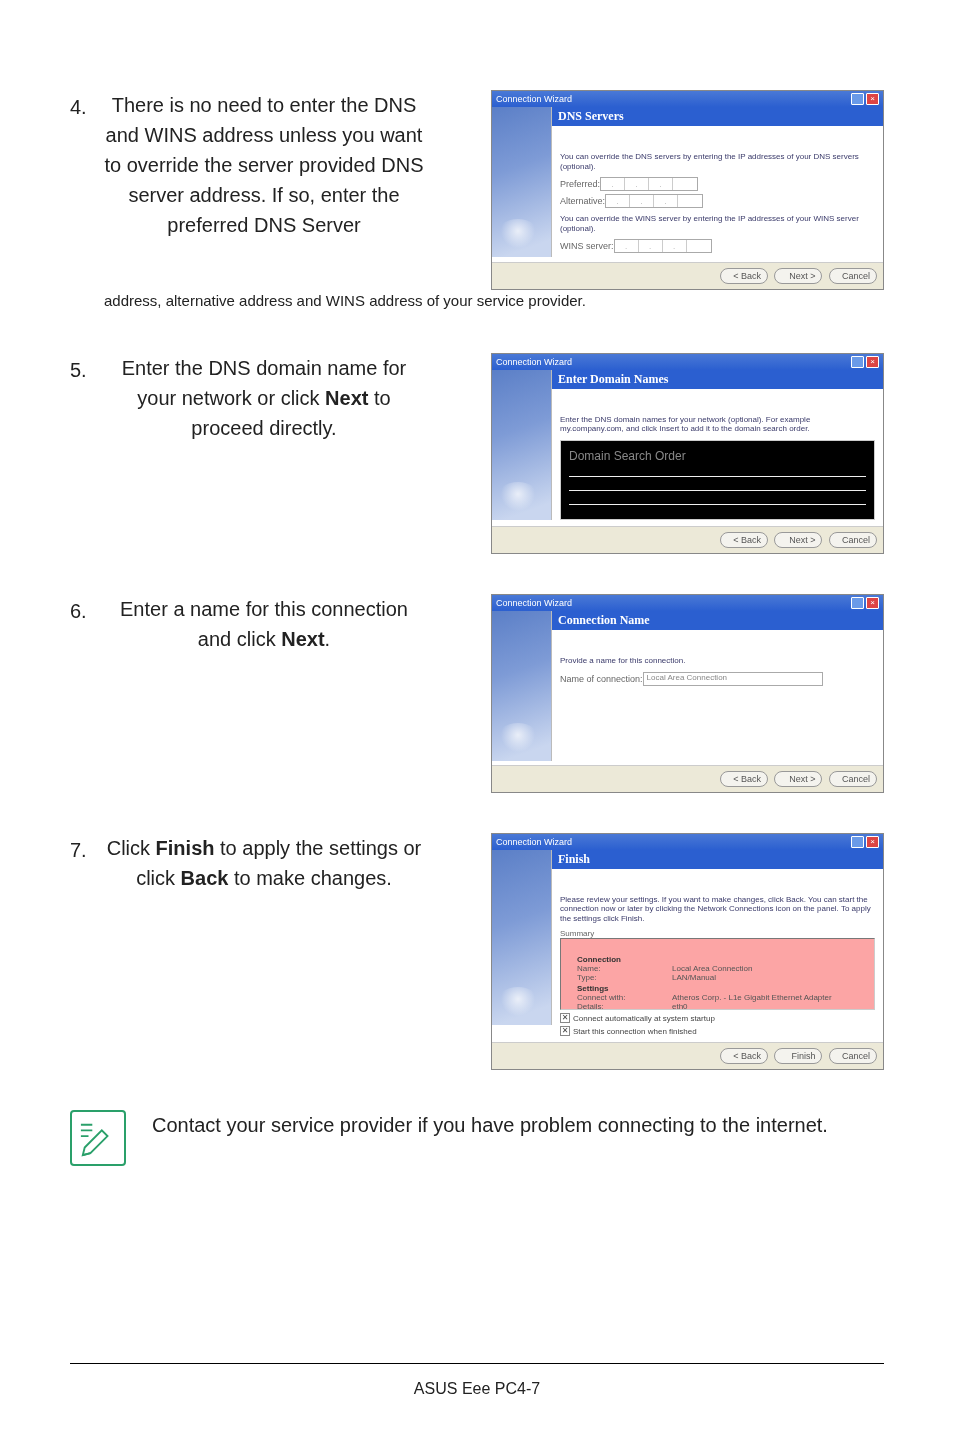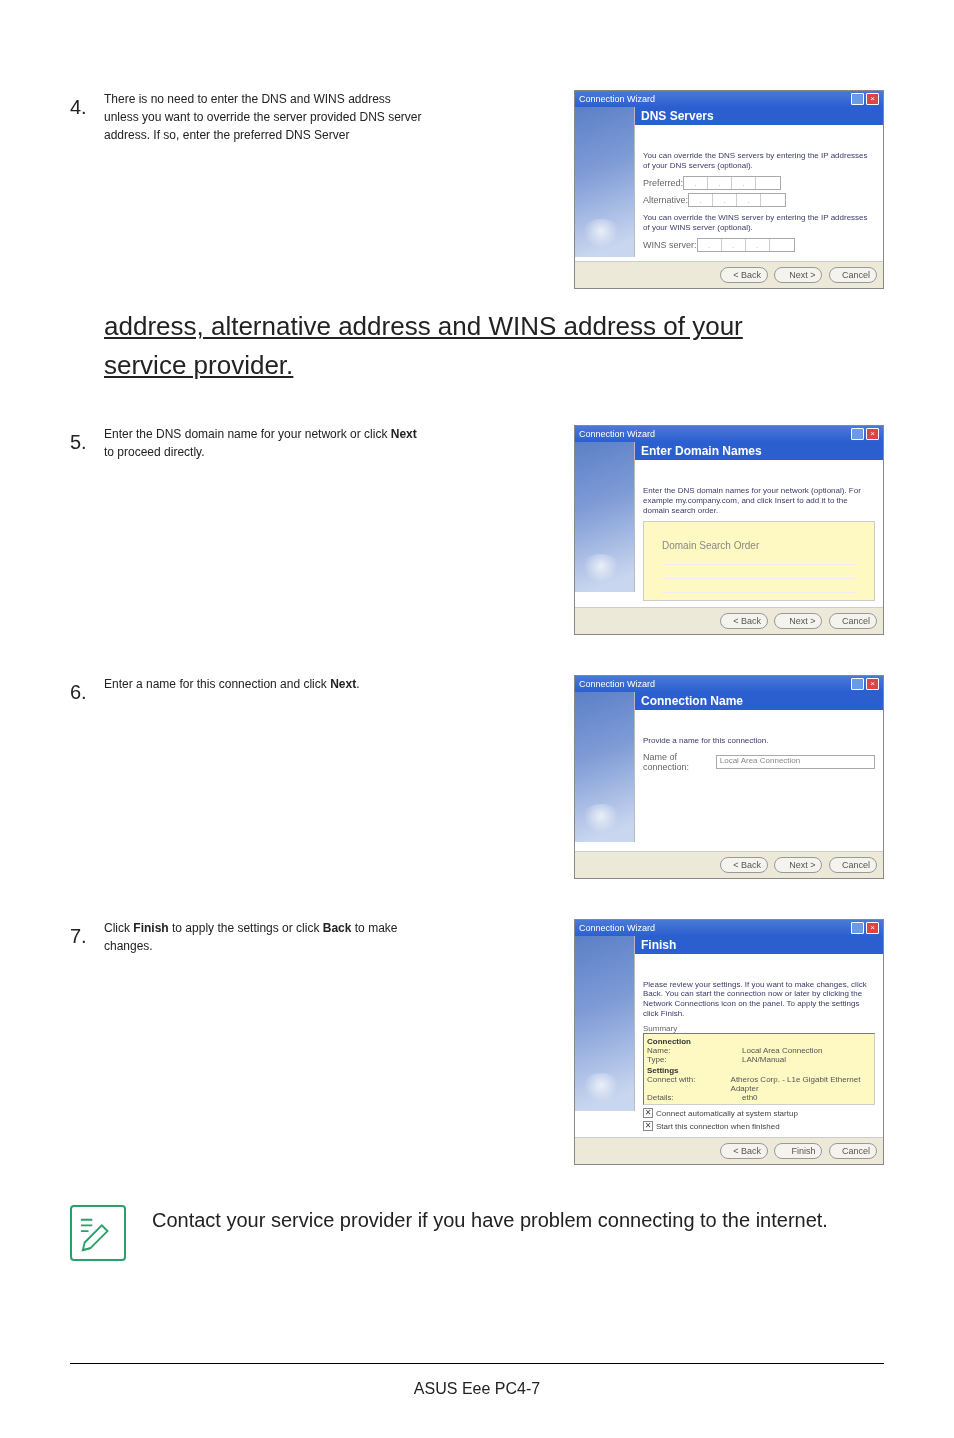--- a/index.html
+++ b/index.html
@@ -29,34 +29,34 @@
   .step-body {
     flex: 1;
     display: flex;
     flex-direction: column;
   }
   .step-row {
     display: flex;
     align-items: flex-start;
   }
   .step-text {
-    font-size: 12px;
+    font-size: 20px;
     line-height: 1.5;
     max-width: 320px;
+    text-align: center;
   }
   .step-text-wide {
-    font-size: 26px;
+    font-size: 15px;
     line-height: 1.5;
     max-width: 700px;
-    margin-top: 18px;
-    text-decoration: underline;
+    margin-top: 0;
   }
   .bold { font-weight: 700; }
   .wizard {
-    width: 310px;
+    width: 393px;
     border: 1px solid #888;
     background: #ece9d8;
     font-family: Tahoma, Arial, sans-serif;
     font-size: 9px;
     margin-left: auto;
     flex-shrink: 0;
     filter: blur(0.3px);
   }
   .wiz-titlebar {
     background: linear-gradient(#4a79d6, #2b5fd0);
@@ -91,47 +91,48 @@
     border-radius: 50%;
   }
   .wiz-main { flex: 1; padding: 0 8px 6px 8px; min-height: 150px; }
   .wiz-banner {
     background: #2b5fd0;
     color: #fff;
     font-weight: 700;
     font-size: 12px;
     padding: 2px 6px;
     margin: 0 -8px 4px -8px;
+    font-family: Liberation Serif, serif;
   }
   .wiz-desc { color: #3a3a6a; font-size: 8px; line-height: 1.2; margin-bottom: 6px; margin-top: 26px; }
   .wiz-label-row { display: flex; align-items: center; margin: 3px 0; color: #666; }
   .wiz-ip { display: inline-flex; border: 1px solid #aaa; height: 14px; background: #fff; }
   .wiz-ip span { width: 24px; border-right: 1px solid #ccc; text-align: center; font-size: 8px; line-height: 13px; color: #aaa; }
   .wiz-ip span:last-child { border-right: none; }
-  .wiz-fs { border: 1px solid #ccc; padding: 18px; margin-top: 2px; height: 80px; background: #fef9c3; font-size: 10px; color: #888; }
+  .wiz-fs { border: 1px solid #ccc; padding: 8px; margin-top: 2px; height: 80px; background: #000000; font-size: 12px; color: #888; }
   .wiz-fs .lineitem { border-bottom: 1px solid #eee; height: 14px; }
   .wiz-input { border: 1px solid #aaa; height: 14px; width: 180px; background: #fff; font-size: 8px; padding-left: 3px; color: #888; display: inline-block; vertical-align: middle; }
   .wiz-btnrow {
     background: #ece9d8;
     border-top: 1px solid #ccc;
     padding: 5px 6px;
     text-align: right;
   }
   .wiz-btn {
     display: inline-block;
     min-width: 48px;
     padding: 2px 6px;
     border: 1px solid #999;
     background: #f4f3ee;
     font-size: 9px;
     color: #555;
     border-radius: 8px;
     margin-left: 4px;
   }
-  .wiz-summary { background: #fef9c3; border: 1px inset #ccc; height: 72px; overflow: hidden; font-size: 8px; color: #555; padding: 3px; }
+  .wiz-summary { background: #fca5a5; border: 1px inset #ccc; height: 72px; overflow: hidden; font-size: 8px; color: #555; padding: 16px; }
   .wiz-summary .hdr { font-weight: 700; color: #333; }
   .wiz-summary .row2 { display: flex; }
   .wiz-summary .col1 { width: 95px; color: #555; }
   .wiz-check { font-size: 8px; color: #444; margin-top: 3px; display: flex; align-items: center; gap: 3px; }
   .wiz-check .box { width: 10px; height: 10px; border: 1px solid #888; background: #fff; font-size: 8px; line-height: 8px; text-align: center; }
 
   .note {
     display: flex;
     align-items: flex-start;
     gap: 26px;

